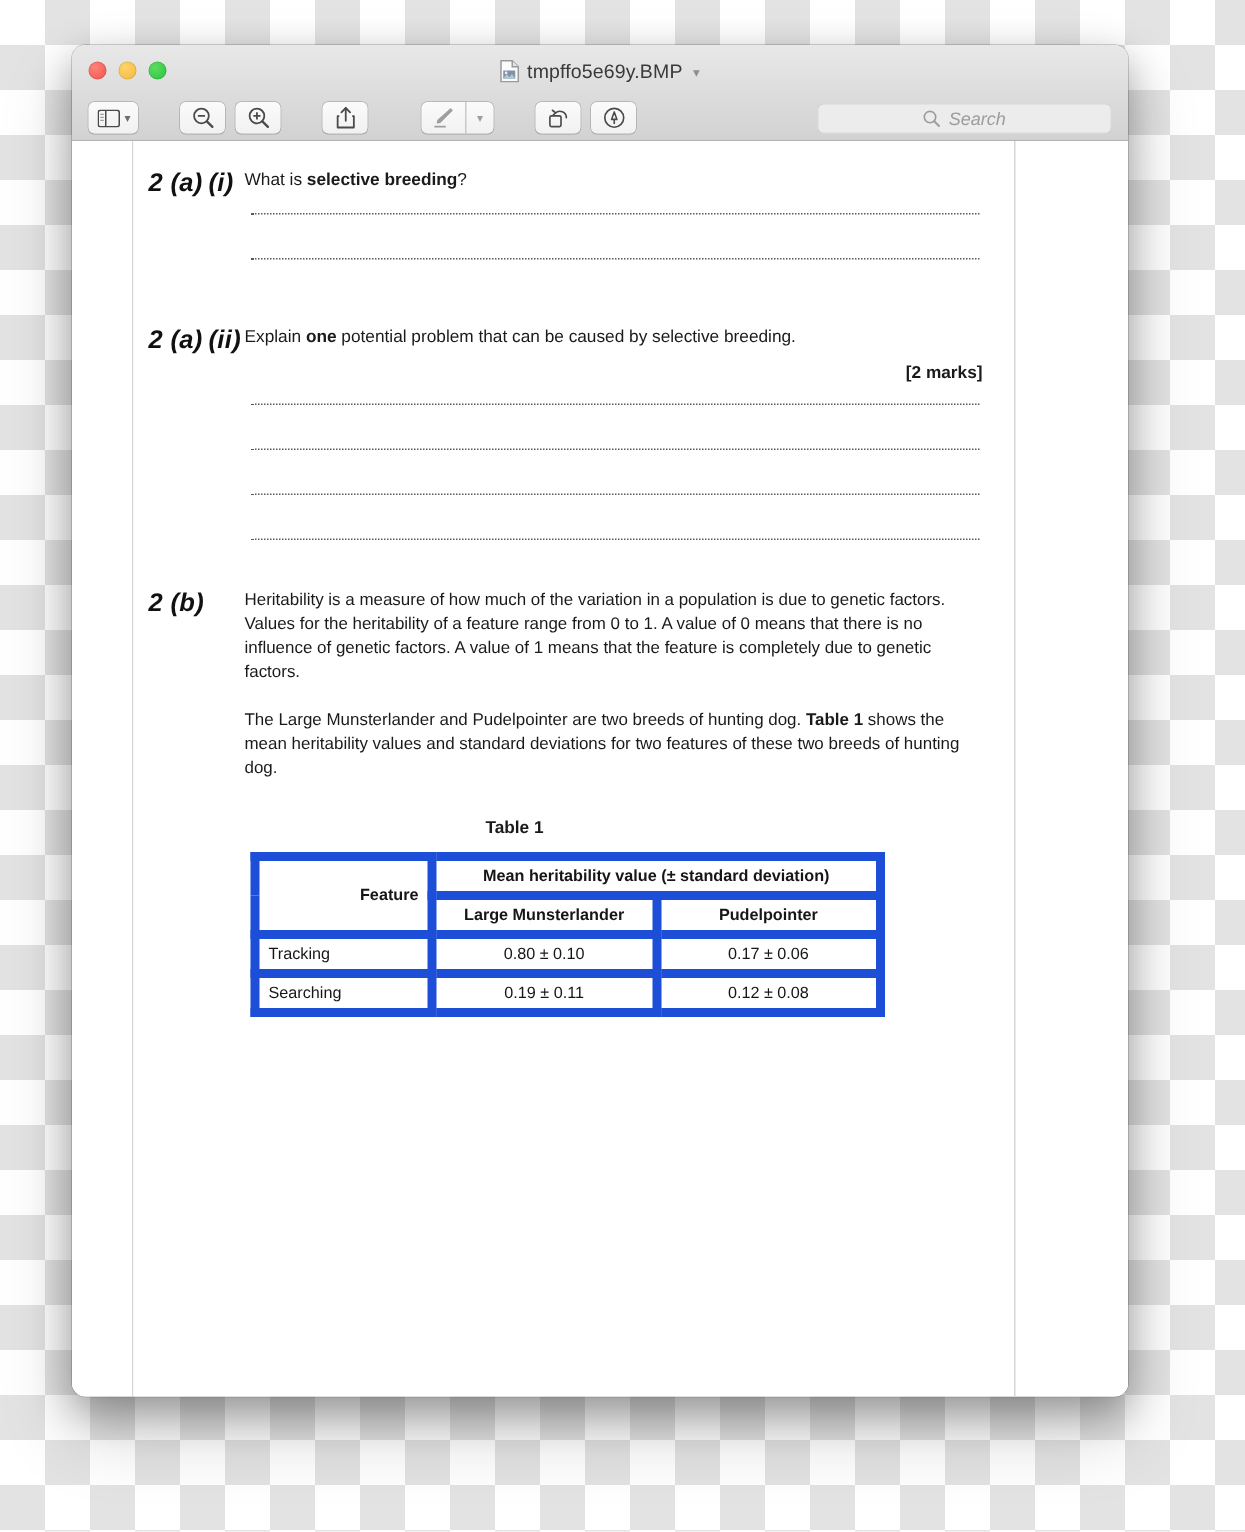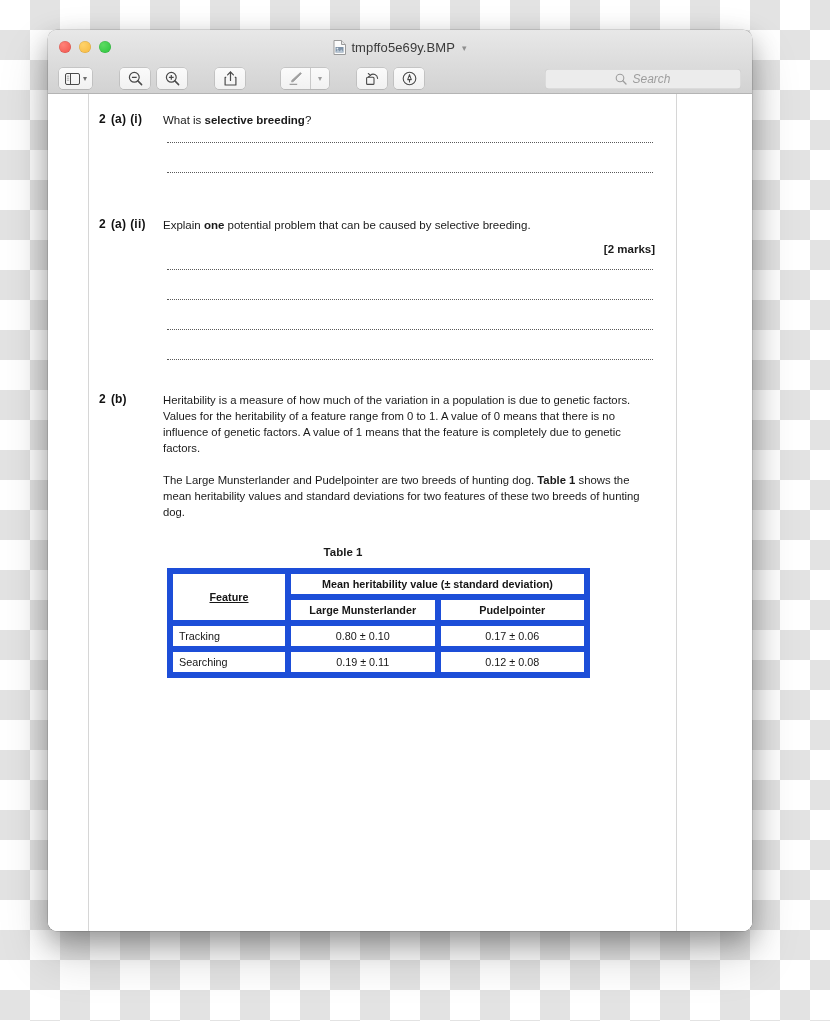--- a/index.html
+++ b/index.html
@@ -211,25 +211,26 @@
     color: #1a1a1a;
   }
   .qrow {
     display: flex;
     align-items: flex-start;
   }
   .qnum {
     flex: 0 0 74px;
     padding-left: 10px;
     box-sizing: border-box;
-    font-size: 12px;
+    font-size: 17px;
     font-weight: bold;
     color: #111;
     white-space: nowrap;
     letter-spacing: 0.2px;
+    font-style: italic;
   }
   .qnum .lbl-a { margin-left: 5px; }
   .qnum .lbl-b { margin-left: 4px; }
   .qbody {
     flex: 1 1 auto;
     padding-right: 20px;
   }
   .qtext {
     font-size: 11.5px;
     line-height: 1.42;
@@ -275,24 +276,23 @@
     table-layout: fixed;
   }
   table.data th, table.data td {
     border: 6px solid #1d4ed8;
     font-size: 10.8px;
     padding: 4px 6px;
     color: #161616;
   }
   table.data th { font-weight: bold; }
   th.feature-h {
-    text-align: center;
+    text-align: right;
     width: 100px;
     padding-left: 8px;
-    text-decoration: underline;
   }
   th.span-h { text-align: center; }
   th.breed-h { text-align: center; width: 161px; }
   td.feature-c { text-align: left; padding-left: 8px; font-weight: normal; }
   td.val-c { text-align: center; }
 </style>
 </head>
 <body>
 
 <div id="window">

